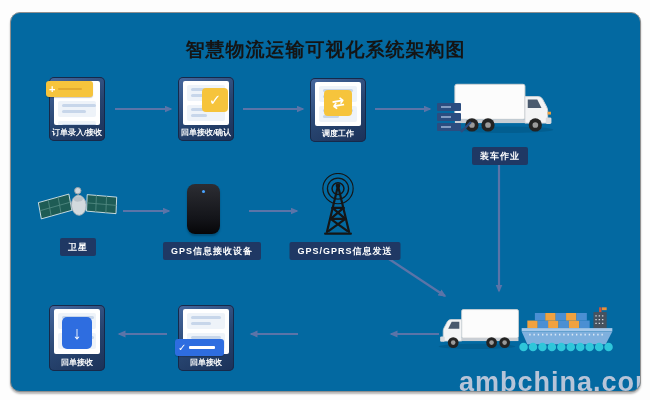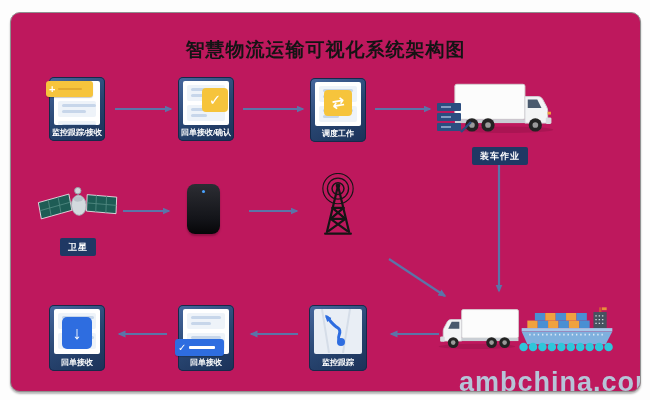--- a/index.html
+++ b/index.html
@@ -1,18 +1,18 @@
 <!DOCTYPE html>
 <html><head>
 <meta charset="utf-8">
 <style>
   html,body{margin:0;padding:0;background:#fff;}
   .stage{position:relative;width:650px;height:400px;background:#fdfdfd;overflow:hidden;
          font-family:"Liberation Sans","DejaVu Sans",sans-serif;}
-  .card{position:absolute;left:10px;top:12px;width:629px;height:378px;background:#be185d;
+  .card{position:absolute;left:10px;top:12px;width:629px;height:378px;background:#0369a1;
         border:1px solid #8f8f8f;border-radius:10px;overflow:hidden;
         box-shadow:0 2px 2px rgba(0,0,0,.28);}
   .title{position:absolute;left:0;top:24px;width:100%;text-align:center;
          font-size:19px;font-weight:bold;color:#141414;letter-spacing:1px;}
   .flow{position:absolute;left:0;top:0;width:629px;height:378px;z-index:1;}
   .node{position:absolute;z-index:2;}
   
   .doc{width:56px;height:64px;border-radius:5px;
        background:linear-gradient(150deg,#46689f 0%,#27446f 55%,#1b3158 100%);
        box-shadow:inset 0 0 0 1px #16294a;}
@@ -82,21 +82,21 @@
             <i class="ln" style="width:24px;"></i>
           </div>
         <div class="pgroup">
             <i class="ln" style="width:34px;"></i>
           </div>
       </div>
       <div class="badge banner-y">
         <span class="glyph">+</span>
           <i class="bln"></i>
       </div>
-      <div class="dlabel">监控跟踪/接收</div>
+      <div class="dlabel">订单录入/接收</div>
     </div>
 
     <div class="node doc" style="left:167px;top:64px;">
       <div class="paper">
         <div class="pgroup">
             <i class="ln" style="width:30px;"></i>
             <i class="ln" style="width:20px;"></i>
           </div>
         <div class="pgroup">
             <i class="ln" style="width:30px;"></i>
@@ -173,40 +173,42 @@
         </g>
         <path d="M46,9 v4" stroke="#97a1a9" stroke-width="1.2"></path>
         <circle cx="46" cy="6" r="3.5" fill="#cfd6db" stroke="#97a1a9"></circle>
         <ellipse cx="46" cy="22" rx="8" ry="11" fill="#d3dade" stroke="#a8b2ba"></ellipse>
         <ellipse cx="46" cy="15" rx="5" ry="3" fill="#b9c2c9"></ellipse>
       </g>
     </svg>
     <div class="tag" style="left:67px;top:225px;">卫星</div>
 
     <div class="node gps-device" style="left:176px;top:171px;"></div>
+    <div class="tag" style="left:201px;top:229px;">GPS信息接收设备</div>
 
     <svg class="node" style="left:302px;top:160px;" width="50" height="68" viewBox="0 0 54 74">
       <g stroke="#151515" fill="none">
         <circle cx="27" cy="17" r="6.5" stroke-width="1.6"></circle>
         <circle cx="27" cy="17" r="11.5" stroke-width="1.4"></circle>
         <circle cx="27" cy="17" r="16.5" stroke-width="1.2"></circle>
       </g>
       <g stroke="#151515" stroke-width="2.4" fill="none" stroke-linecap="round">
         <path d="M27,14 L15,64"></path>
           <path d="M27,14 L39,64"></path>
         <path d="M21,38 L33,38"></path>
           <path d="M21,38 L35,50"></path>
           <path d="M33,38 L19,50"></path>
         <path d="M19,50 L35,50"></path>
           <path d="M19,50 L37,63"></path>
           <path d="M35,50 L17,63"></path>
         <path d="M13,66 L41,66"></path>
       </g>
       <circle cx="27" cy="14" r="2.5" fill="#151515"></circle>
     </svg>
+    <div class="tag" style="left:334px;top:229px;">GPS/GPRS信息发送</div>
 
     <div class="node doc" style="left:38px;top:292px;height:66px;">
       <div class="paper" style="bottom:17px;">
         <div class="pgroup">
             <i class="ln" style="width:32px;"></i>
             <i class="ln" style="width:20px;"></i>
           </div>
         <div class="pgroup">
             <i class="ln" style="width:32px;"></i>
             <i class="ln" style="width:16px;"></i>
@@ -229,35 +231,20 @@
             <i class="ln" style="width:16px;"></i>
           </div>
       </div>
       <div class="badge banner-b">
         <span class="glyph">✓</span>
           <i class="bln"></i>
       </div>
       <div class="dlabel">回单接收</div>
     </div>
 
-    <div class="node doc" style="left:298px;top:292px;width:58px;height:66px;">
-      <div class="paper map" style="bottom:17px;">
-        <svg width="48" height="44" viewBox="0 0 48 44">
-          <path d="M8,0 L15,44 M36,0 L29,44" stroke="#d5dde8" stroke-width="2" fill="none"></path>
-          <defs>
-            <marker id="rah" markerWidth="8" markerHeight="8" refX="4" refY="3" orient="auto" markerUnits="userSpaceOnUse">
-              <path d="M0,0 L7,3 L0,6 Z" fill="#2e6de0"></path>
-            </marker>
-          </defs>
-          <path d="M27,33 C20,29 30,23 24,19 C19,16 17,13 13,8" stroke="#2e6de0" stroke-width="3" fill="none" stroke-linecap="round" marker-end="url(#rah)"></path>
-          <circle cx="27" cy="33" r="4" fill="#2e6de0"></circle>
-        </svg>
-      </div>
-      <div class="dlabel">监控跟踪</div>
-    </div>
 
     <svg class="node" style="left:423px;top:292px;transform:scaleX(-1);" width="86" height="46" viewBox="0 0 112 58">
       <ellipse cx="56" cy="53" rx="50" ry="3.5" fill="rgba(0,0,0,0.10)"></ellipse>
       <rect x="2" y="5" width="74" height="37" rx="2" fill="#fcfcfc" stroke="#d5d5d5"></rect>
       <rect x="2" y="42" width="93" height="4" fill="#c9ced4"></rect>
       <path d="M76,18 h14 q3,0 4.5,2.5 l4.5,8.5 q1,2 1,4 v13 h-24 z" fill="#f3f4f5" stroke="#cfd2d6"></path>
       <path d="M79,21 h10 l4.5,9 h-14.5 z" fill="#4a5a6e"></path>
       <rect x="98" y="40" width="6" height="7" rx="1.5" fill="#d8dbdf"></rect>
       <circle cx="20" cy="48" r="7" fill="#232323"></circle>
         <circle cx="20" cy="48" r="3" fill="#9a9a9a"></circle>

